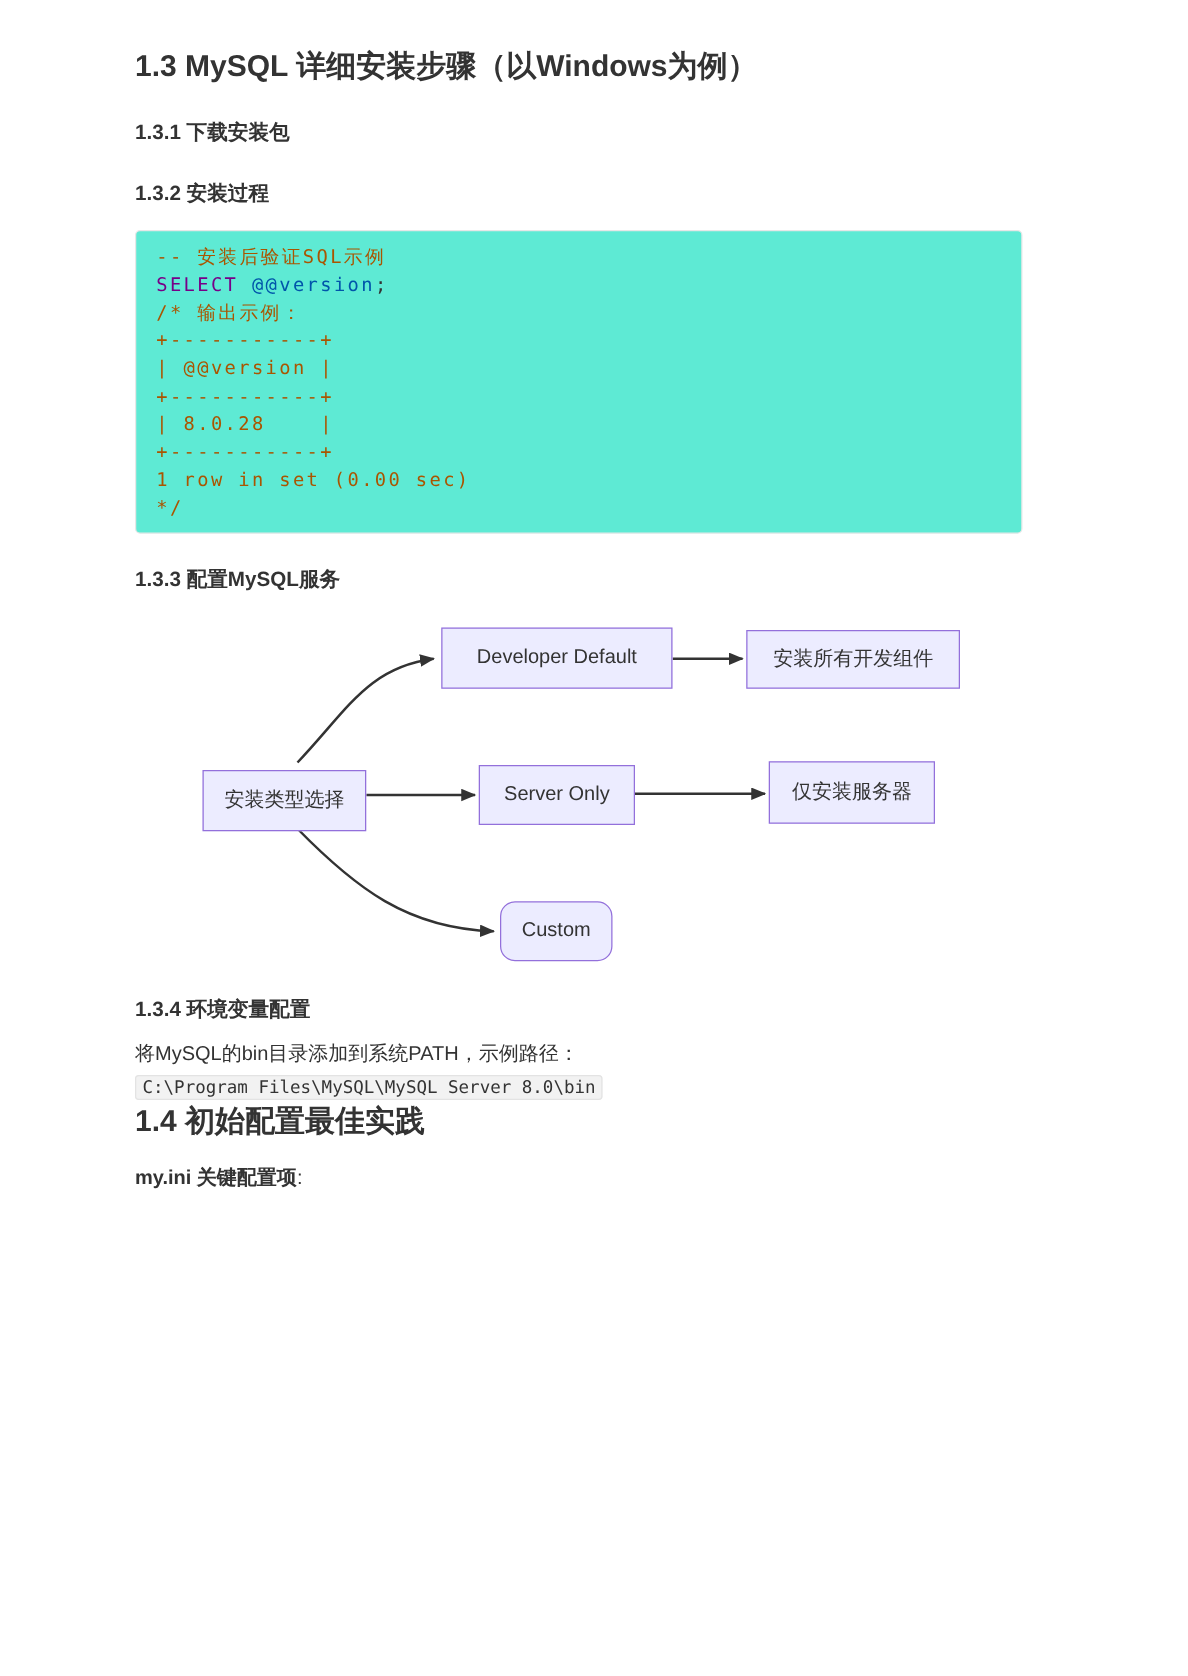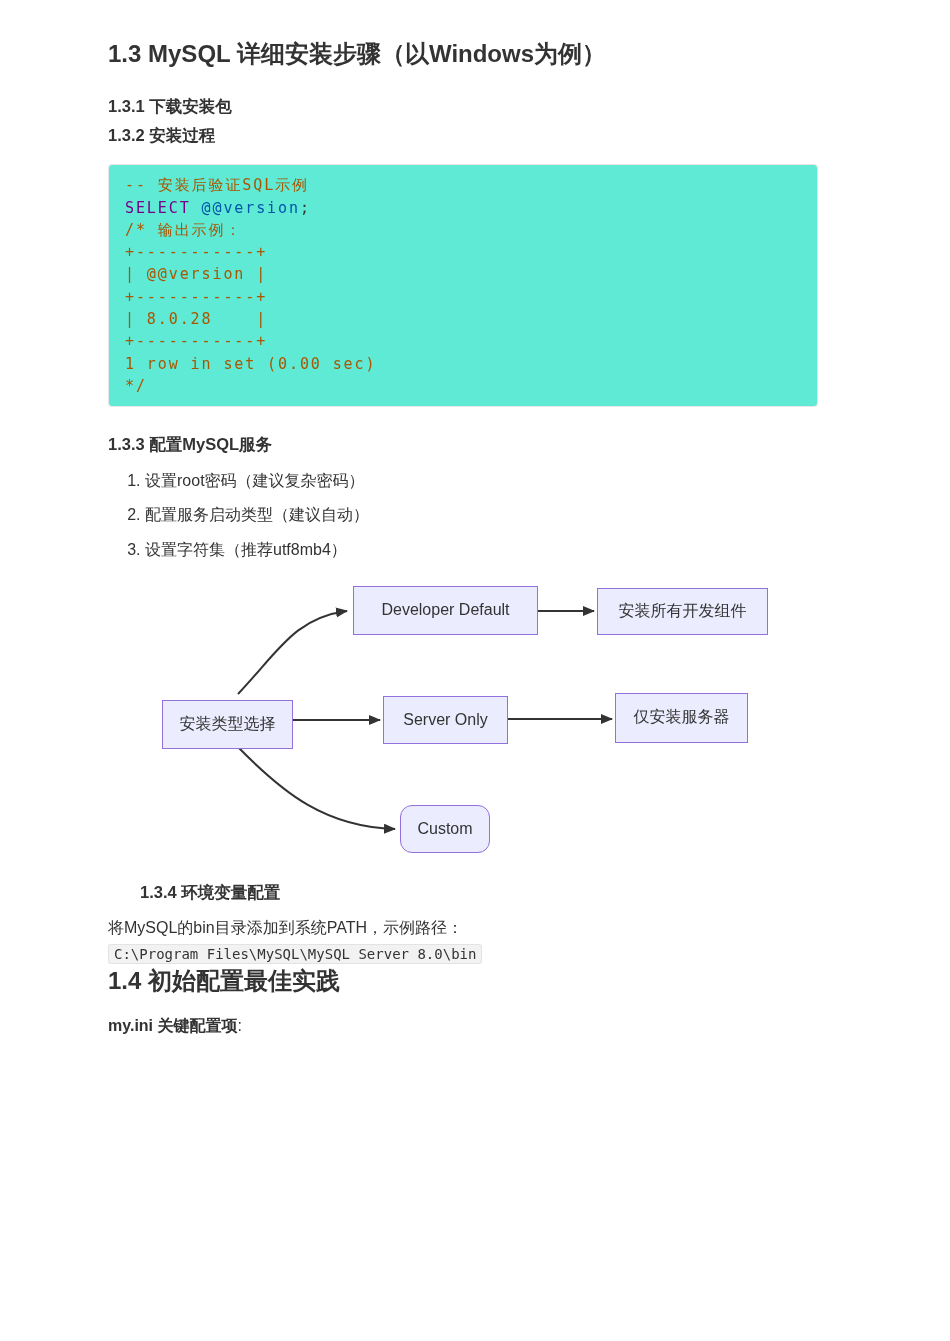--- a/index.html
+++ b/index.html
@@ -9,23 +9,23 @@
     font-family:"Liberation Sans", sans-serif;
     color:#333333;
   }
   .doc { width:710px; margin-left:108px; }
 
   h2 { font-size:24px; font-weight:bold; line-height:1.25; color:#333; }
   .h2-install { margin-top:39px; }
   .h2-best { }
   h4 { font-size:16.5px; font-weight:bold; line-height:1.25; color:#333; }
   .h4-download { margin-top:27px; }
-  .h4-process  { margin-top:8px; }
+  .h4-process  { margin-top:28px; }
   .h4-config   { margin-top:27px; }
-  .h4-env      { margin-top:24px;margin-left:32px; }
+  .h4-env      { margin-top:24px; }
   p { font-size:16px; line-height:1.6; margin-top:13px; }
 
   pre.code-block {
     margin-top:19px;
     background:#5eead4;
     border:1px solid #e7e7e7;
     border-radius:4px;
     padding:9px 16px;
     font-family:"DejaVu Sans Mono", monospace;
     font-size:15px;
@@ -86,25 +86,20 @@
   <h2 class="h2-install">1.3 MySQL 详细安装步骤（以Windows为例）</h2>
 
   <h4 class="h4-download">1.3.1 下载安装包</h4>
 
   <h4 class="h4-process">1.3.2 安装过程</h4>
 
   <pre class="code-block"><div class="code-line"><span class="tok-comment">-- 安装后验证SQL示例</span></div><div class="code-line"><span class="tok-keyword">SELECT</span><span> </span><span class="tok-variable">@@version</span><span class="tok-punct">;</span></div><div class="code-line"><span class="tok-comment">/* 输出示例：</span></div><div class="code-line"><span class="tok-comment">+-----------+</span></div><div class="code-line"><span class="tok-comment">| @@version |</span></div><div class="code-line"><span class="tok-comment">+-----------+</span></div><div class="code-line"><span class="tok-comment">| 8.0.28    |</span></div><div class="code-line"><span class="tok-comment">+-----------+</span></div><div class="code-line"><span class="tok-comment">1 row in set (0.00 sec)</span></div><div class="code-line"><span class="tok-comment">*/</span></div></pre>
 
   <h4 class="h4-config">1.3.3 配置MySQL服务</h4>
 
-  <ol class="steps">
-    <li>设置root密码（建议复杂密码）</li>
-    <li>配置服务启动类型（建议自动）</li>
-    <li>设置字符集（推荐utf8mb4）</li>
-  </ol>
 
   <div class="diagram">
     <svg class="edges" width="710" height="278" viewBox="0 0 710 278">
       <defs>
         <marker id="arrow" markerUnits="userSpaceOnUse" markerWidth="13" markerHeight="11" refX="11" refY="5" orient="auto">
           <path d="M0,0 L12,5 L0,10 z" fill="#333333"></path>
         </marker>
       </defs>
       <path d="M130,114 C170,72 186,38 239,31" fill="none" stroke="#333333" stroke-width="2" marker-end="url(#arrow)"></path>
       <path d="M185,140 L272,140" fill="none" stroke="#333333" stroke-width="2" marker-end="url(#arrow)"></path>

